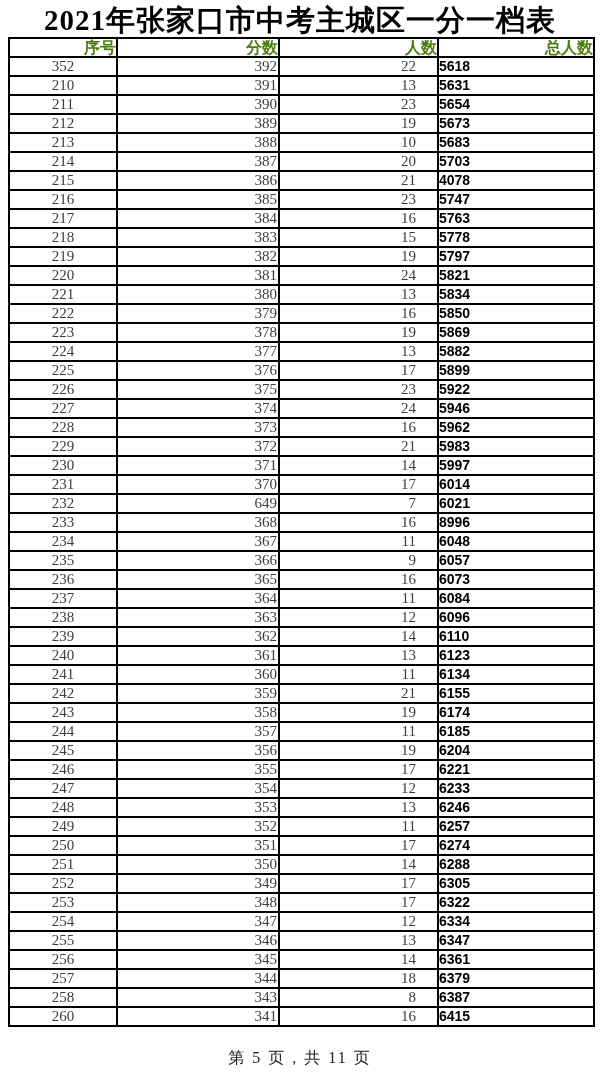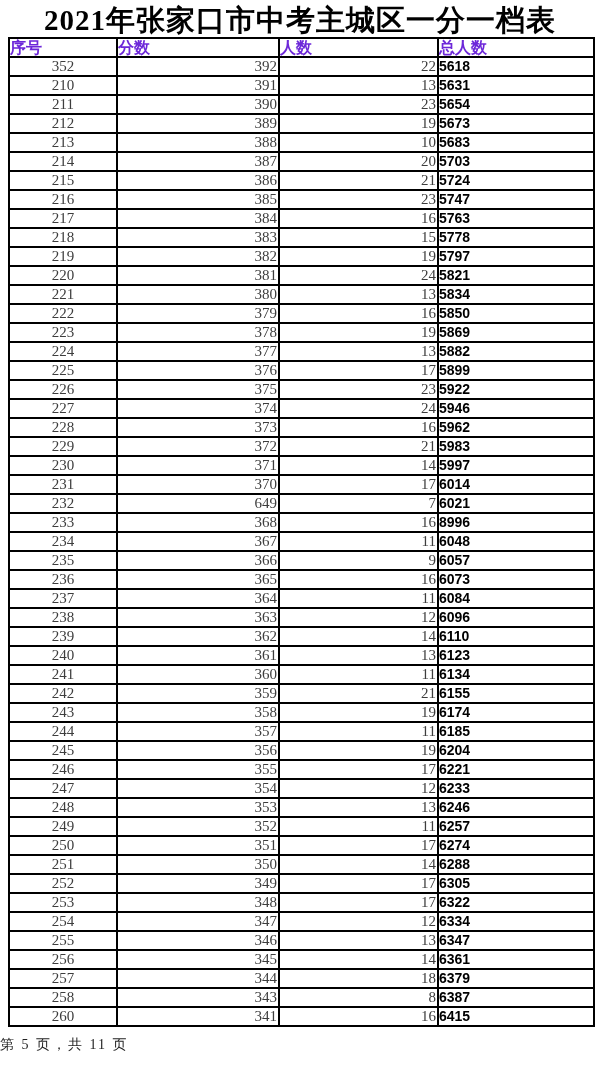--- a/index.html
+++ b/index.html
@@ -29,39 +29,40 @@
   .score-table th, .score-table td {
     border: 2px solid #000000;
     height: 17px;
     line-height: 17px;
     font-size: 15px;
     overflow: hidden;
     white-space: nowrap;
   }
   .score-table th {
     font-weight: bold;
-    text-align: left;
-    color: #6d28d9;
+    text-align: right;
+    color: #4d7c0f;
     font-size: 16px;
   }
   .score-table td { color: #3d3d3d; }
   .score-table td.c0 { text-align: center; }
   .score-table td.c1 { text-align: right; padding-right: 1px; }
-  .score-table td.c2 { text-align: right; padding-right: 1px; }
+  .score-table td.c2 { text-align: right; padding-right: 21px; }
   .score-table td.c3 {
     padding-right: 4px;
     font-weight: bold;
     color: #000000;
     font-family: "Liberation Sans", "DejaVu Sans", sans-serif;
     font-size: 14px;
   }
   .footer {
-    font-size: 14px;
+    text-align: center;
+    font-size: 16px;
     color: #222222;
-    margin-top: 9px;
+    margin-top: 21px;
     letter-spacing: 2px;
   }
 </style>
 </head>
 <body>
 
 <div class="page">
   <h1 class="title">2021年张家口市中考主城区一分一档表</h1>
 
   <table class="score-table">
@@ -113,21 +114,21 @@
         <tr>
           <td class="c0">214</td>
           <td class="c1">387</td>
           <td class="c2">20</td>
           <td class="c3">5703</td>
         </tr>
         <tr>
           <td class="c0">215</td>
           <td class="c1">386</td>
           <td class="c2">21</td>
-          <td class="c3">5724</td>
+          <td class="c3">4078</td>
         </tr>
         <tr>
           <td class="c0">216</td>
           <td class="c1">385</td>
           <td class="c2">23</td>
           <td class="c3">5747</td>
         </tr>
         <tr>
           <td class="c0">217</td>
           <td class="c1">384</td>

